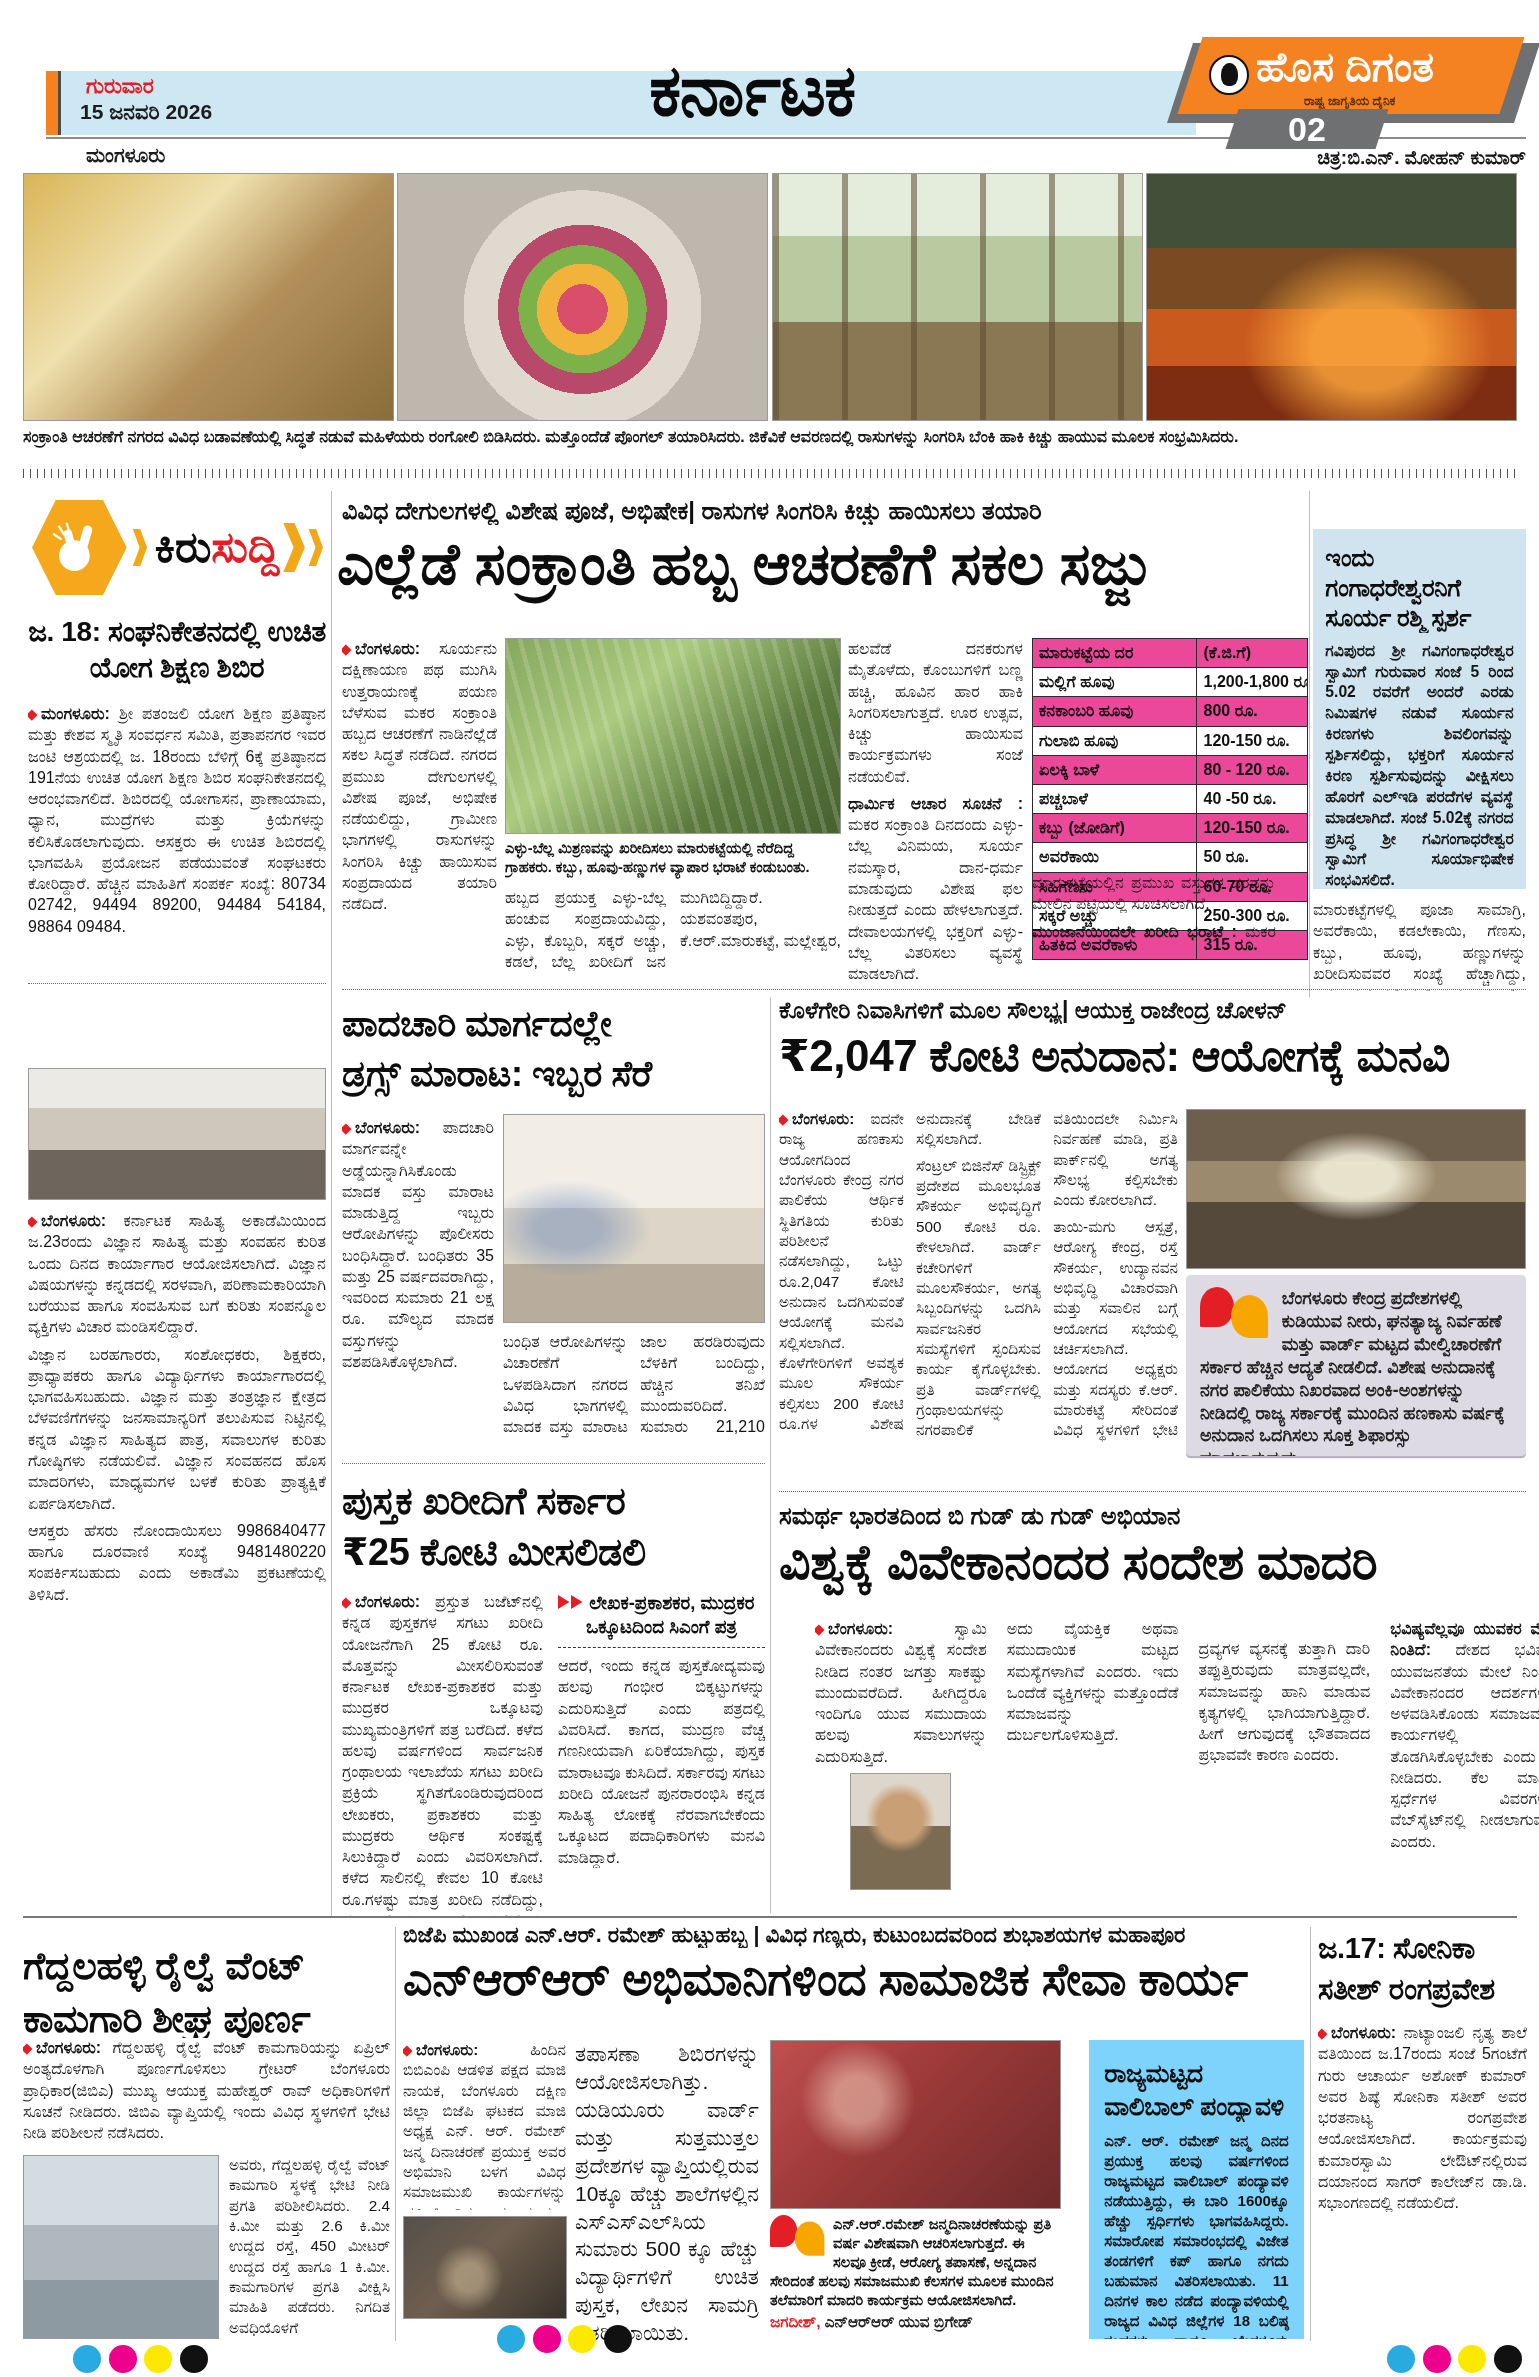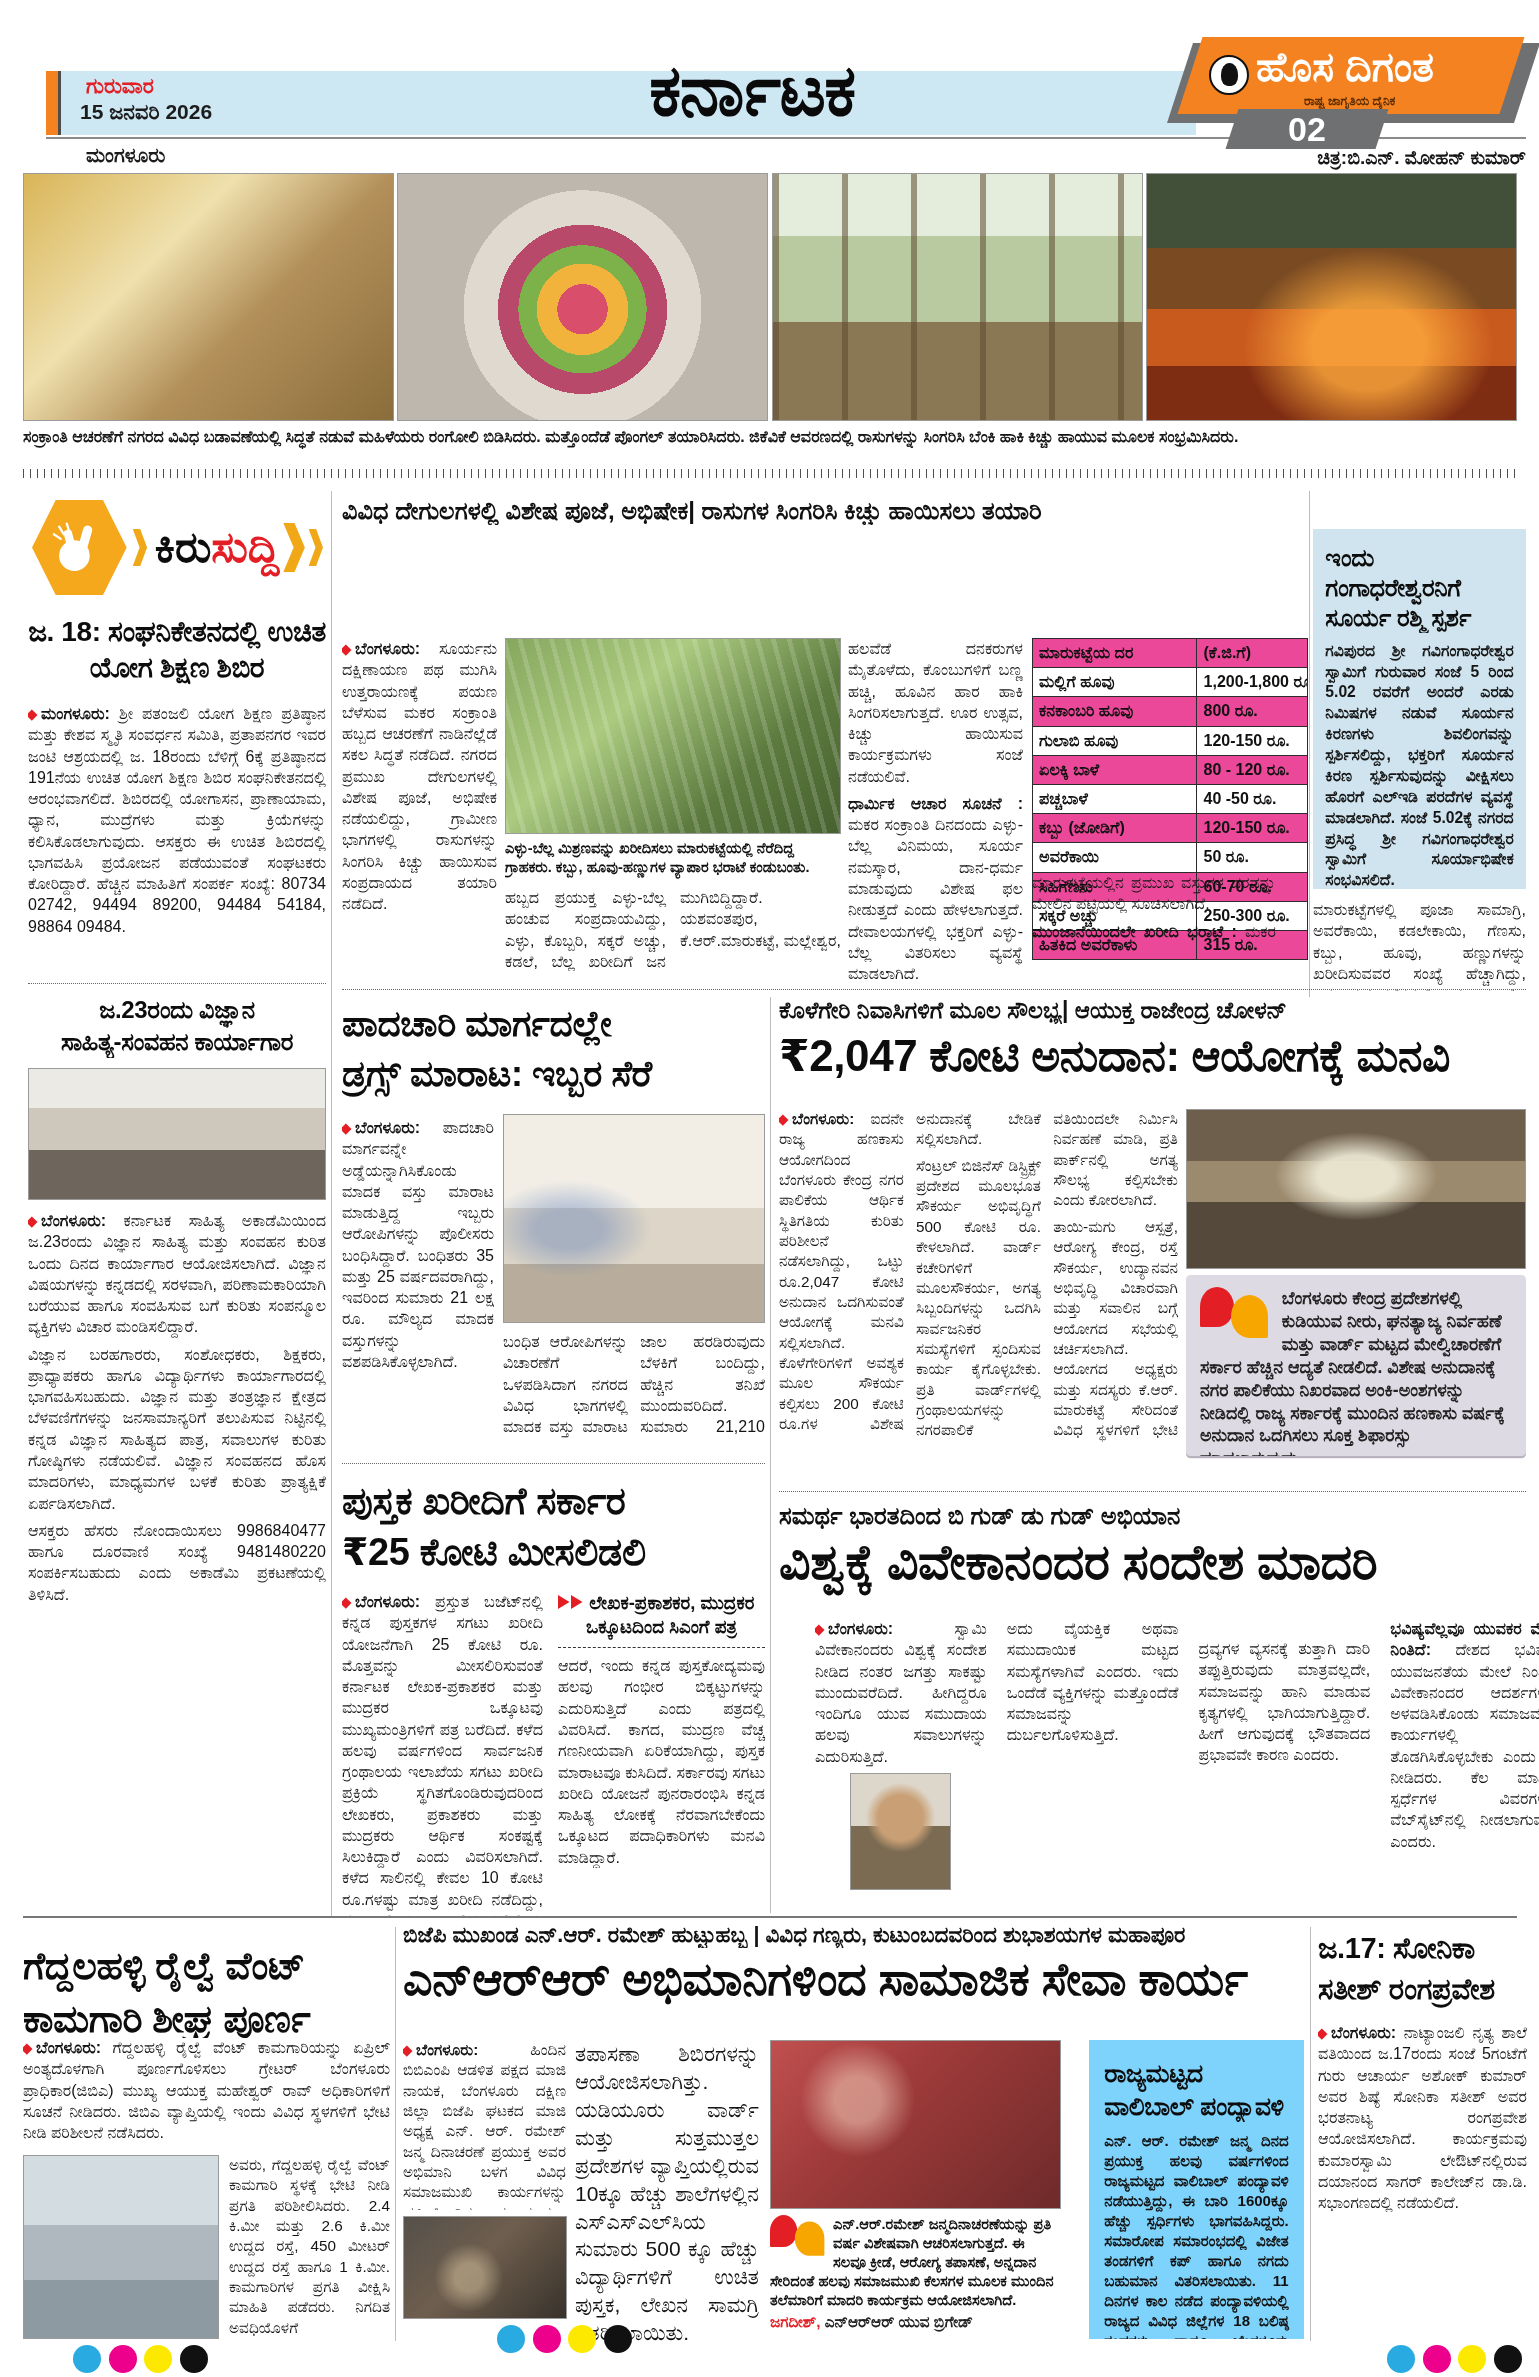--- a/index.html
+++ b/index.html
@@ -104,33 +104,30 @@
     <span class="chev"></span>
     <span class="chev sm"></span>
   </div>
   <div class="abs hl" style="left:28px;top:614px;width:298px;height:80px;font-size:28px;text-align:center;line-height:1.3;">ಜ. 18: ಸಂಘನಿಕೇತನದಲ್ಲಿ ಉಚಿತ ಯೋಗ ಶಿಕ್ಷಣ ಶಿಬಿರ</div>
   <div class="abs bt" style="left:28px;top:703px;width:298px;height:273px;">
     <p><span class="dm"></span><span class="city">ಮಂಗಳೂರು:</span>
     <span>ಶ್ರೀ ಪತಂಜಲಿ ಯೋಗ ಶಿಕ್ಷಣ ಪ್ರತಿಷ್ಠಾನ ಮತ್ತು ಕೇಶವ ಸ್ಮೃತಿ ಸಂವರ್ಧನ ಸಮಿತಿ, ಪ್ರತಾಪನಗರ ಇವರ ಜಂಟಿ ಆಶ್ರಯದಲ್ಲಿ ಜ. 18ರಂದು ಬೆಳಿಗ್ಗೆ 6ಕ್ಕೆ ಪ್ರತಿಷ್ಠಾನದ 191ನೆಯ ಉಚಿತ ಯೋಗ ಶಿಕ್ಷಣ ಶಿಬಿರ ಸಂಘನಿಕೇತನದಲ್ಲಿ ಆರಂಭವಾಗಲಿದೆ. ಶಿಬಿರದಲ್ಲಿ ಯೋಗಾಸನ, ಪ್ರಾಣಾಯಾಮ, ಧ್ಯಾನ, ಮುದ್ರೆಗಳು ಮತ್ತು ಕ್ರಿಯೆಗಳನ್ನು ಕಲಿಸಿಕೊಡಲಾಗುವುದು. ಆಸಕ್ತರು ಈ ಉಚಿತ ಶಿಬಿರದಲ್ಲಿ ಭಾಗವಹಿಸಿ ಪ್ರಯೋಜನ ಪಡೆಯುವಂತೆ ಸಂಘಟಕರು ಕೋರಿದ್ದಾರೆ. ಹೆಚ್ಚಿನ ಮಾಹಿತಿಗೆ ಸಂಪರ್ಕ ಸಂಖ್ಯೆ: 80734 02742, 94494 89200, 94484 54184, 98864 09484.</span></p>
   </div>
 
   <div class="hrd" style="left:28px;top:983px;width:298px;"></div>
-  <div class="abs hl" style="left:28px;top:994px;width:298px;height:64px;font-size:24px;text-align:center;line-height:1.32;">
-    <span>ಜ.23ರಂದು ವಿಜ್ಞಾನ</span><br>
-    <span>ಸಾಹಿತ್ಯ-ಸಂವಹನ ಕಾರ್ಯಾಗಾರ</span>
-  </div>
   <div class="ph ph-meeting" style="left:28px;top:1068px;width:298px;height:132px;"></div>
   <div class="abs bt" style="left:28px;top:1210px;width:298px;height:707px;">
     <p><span class="dm"></span><span class="city">ಬೆಂಗಳೂರು:</span>
     <span>ಕರ್ನಾಟಕ ಸಾಹಿತ್ಯ ಅಕಾಡೆಮಿಯಿಂದ ಜ.23ರಂದು ವಿಜ್ಞಾನ ಸಾಹಿತ್ಯ ಮತ್ತು ಸಂವಹನ ಕುರಿತ ಒಂದು ದಿನದ ಕಾರ್ಯಾಗಾರ ಆಯೋಜಿಸಲಾಗಿದೆ. ವಿಜ್ಞಾನ ವಿಷಯಗಳನ್ನು ಕನ್ನಡದಲ್ಲಿ ಸರಳವಾಗಿ, ಪರಿಣಾಮಕಾರಿಯಾಗಿ ಬರೆಯುವ ಹಾಗೂ ಸಂವಹಿಸುವ ಬಗೆ ಕುರಿತು ಸಂಪನ್ಮೂಲ ವ್ಯಕ್ತಿಗಳು ವಿಚಾರ ಮಂಡಿಸಲಿದ್ದಾರೆ.</span></p>
     <p>ವಿಜ್ಞಾನ ಬರಹಗಾರರು, ಸಂಶೋಧಕರು, ಶಿಕ್ಷಕರು, ಪ್ರಾಧ್ಯಾಪಕರು ಹಾಗೂ ವಿದ್ಯಾರ್ಥಿಗಳು ಕಾರ್ಯಾಗಾರದಲ್ಲಿ ಭಾಗವಹಿಸಬಹುದು. ವಿಜ್ಞಾನ ಮತ್ತು ತಂತ್ರಜ್ಞಾನ ಕ್ಷೇತ್ರದ ಬೆಳವಣಿಗೆಗಳನ್ನು ಜನಸಾಮಾನ್ಯರಿಗೆ ತಲುಪಿಸುವ ನಿಟ್ಟಿನಲ್ಲಿ ಕನ್ನಡ ವಿಜ್ಞಾನ ಸಾಹಿತ್ಯದ ಪಾತ್ರ, ಸವಾಲುಗಳ ಕುರಿತು ಗೋಷ್ಠಿಗಳು ನಡೆಯಲಿವೆ. ವಿಜ್ಞಾನ ಸಂವಹನದ ಹೊಸ ಮಾದರಿಗಳು, ಮಾಧ್ಯಮಗಳ ಬಳಕೆ ಕುರಿತು ಪ್ರಾತ್ಯಕ್ಷಿಕೆ ಏರ್ಪಡಿಸಲಾಗಿದೆ.</p>
     <p>ಆಸಕ್ತರು ಹೆಸರು ನೋಂದಾಯಿಸಲು 9986840477 ಹಾಗೂ ದೂರವಾಣಿ ಸಂಖ್ಯೆ 9481480220 ಸಂಪರ್ಕಿಸಬಹುದು ಎಂದು ಅಕಾಡೆಮಿ ಪ್ರಕಟಣೆಯಲ್ಲಿ ತಿಳಿಸಿದೆ.</p>
   </div>
 
   <div class="abs kick" style="left:342px;top:497px;width:962px;font-size:24px;">ವಿವಿಧ ದೇಗುಲಗಳಲ್ಲಿ ವಿಶೇಷ ಪೂಜೆ, ಅಭಿಷೇಕ| ರಾಸುಗಳ ಸಿಂಗರಿಸಿ ಕಿಚ್ಚು ಹಾಯಿಸಲು ತಯಾರಿ</div>
+  <div class="abs hl nowrap" style="left:337px;top:532px;width:968px;height:90px;font-size:58px;">ಎಲ್ಲೆಡೆ ಸಂಕ್ರಾಂತಿ ಹಬ್ಬ ಆಚರಣೆಗೆ ಸಕಲ ಸಜ್ಜು</div>
 
   <div class="abs bt" style="left:342px;top:638px;width:155px;height:342px;">
     <p><span class="dm"></span><span class="city">ಬೆಂಗಳೂರು:</span>
     <span>ಸೂರ್ಯನು ದಕ್ಷಿಣಾಯಣ ಪಥ ಮುಗಿಸಿ ಉತ್ತರಾಯಣಕ್ಕೆ ಪಯಣ ಬೆಳೆಸುವ ಮಕರ ಸಂಕ್ರಾಂತಿ ಹಬ್ಬದ ಆಚರಣೆಗೆ ನಾಡಿನೆಲ್ಲೆಡೆ ಸಕಲ ಸಿದ್ಧತೆ ನಡೆದಿದೆ. ನಗರದ ಪ್ರಮುಖ ದೇಗುಲಗಳಲ್ಲಿ ವಿಶೇಷ ಪೂಜೆ, ಅಭಿಷೇಕ ನಡೆಯಲಿದ್ದು, ಗ್ರಾಮೀಣ ಭಾಗಗಳಲ್ಲಿ ರಾಸುಗಳನ್ನು ಸಿಂಗರಿಸಿ ಕಿಚ್ಚು ಹಾಯಿಸುವ ಸಂಪ್ರದಾಯದ ತಯಾರಿ ನಡೆದಿದೆ.</span></p>
   </div>
 
   <div class="ph ph-cane" style="left:505px;top:638px;width:336px;height:196px;"></div>
   <div class="abs" style="left:505px;top:839px;width:336px;height:43px;font-size:14.6px;font-weight:600;line-height:1.3;overflow:hidden;">ಎಳ್ಳು-ಬೆಲ್ಲ ಮಿಶ್ರಣವನ್ನು ಖರೀದಿಸಲು ಮಾರುಕಟ್ಟೆಯಲ್ಲಿ ನೆರೆದಿದ್ದ ಗ್ರಾಹಕರು. ಕಬ್ಬು, ಹೂವು-ಹಣ್ಣುಗಳ ವ್ಯಾಪಾರ ಭರಾಟೆ ಕಂಡುಬಂತು.</div>
   <div class="abs bt" style="left:505px;top:887px;width:336px;height:94px;column-count:2;column-gap:14px;">ಹಬ್ಬದ ಪ್ರಯುಕ್ತ ಎಳ್ಳು-ಬೆಲ್ಲ ಹಂಚುವ ಸಂಪ್ರದಾಯವಿದ್ದು, ಎಳ್ಳು, ಕೊಬ್ಬರಿ, ಸಕ್ಕರೆ ಅಚ್ಚು, ಕಡಲೆ, ಬೆಲ್ಲ ಖರೀದಿಗೆ ಜನ ಮುಗಿಬಿದ್ದಿದ್ದಾರೆ. ಯಶವಂತಪುರ, ಕೆ.ಆರ್.ಮಾರುಕಟ್ಟೆ, ಮಲ್ಲೇಶ್ವರ, ಗಾಂಧಿಬಜಾರ್ ಮಾರುಕಟ್ಟೆಗಳಲ್ಲಿ ಖರೀದಿ ಜೋರಾಗಿತ್ತು.</div>
 

